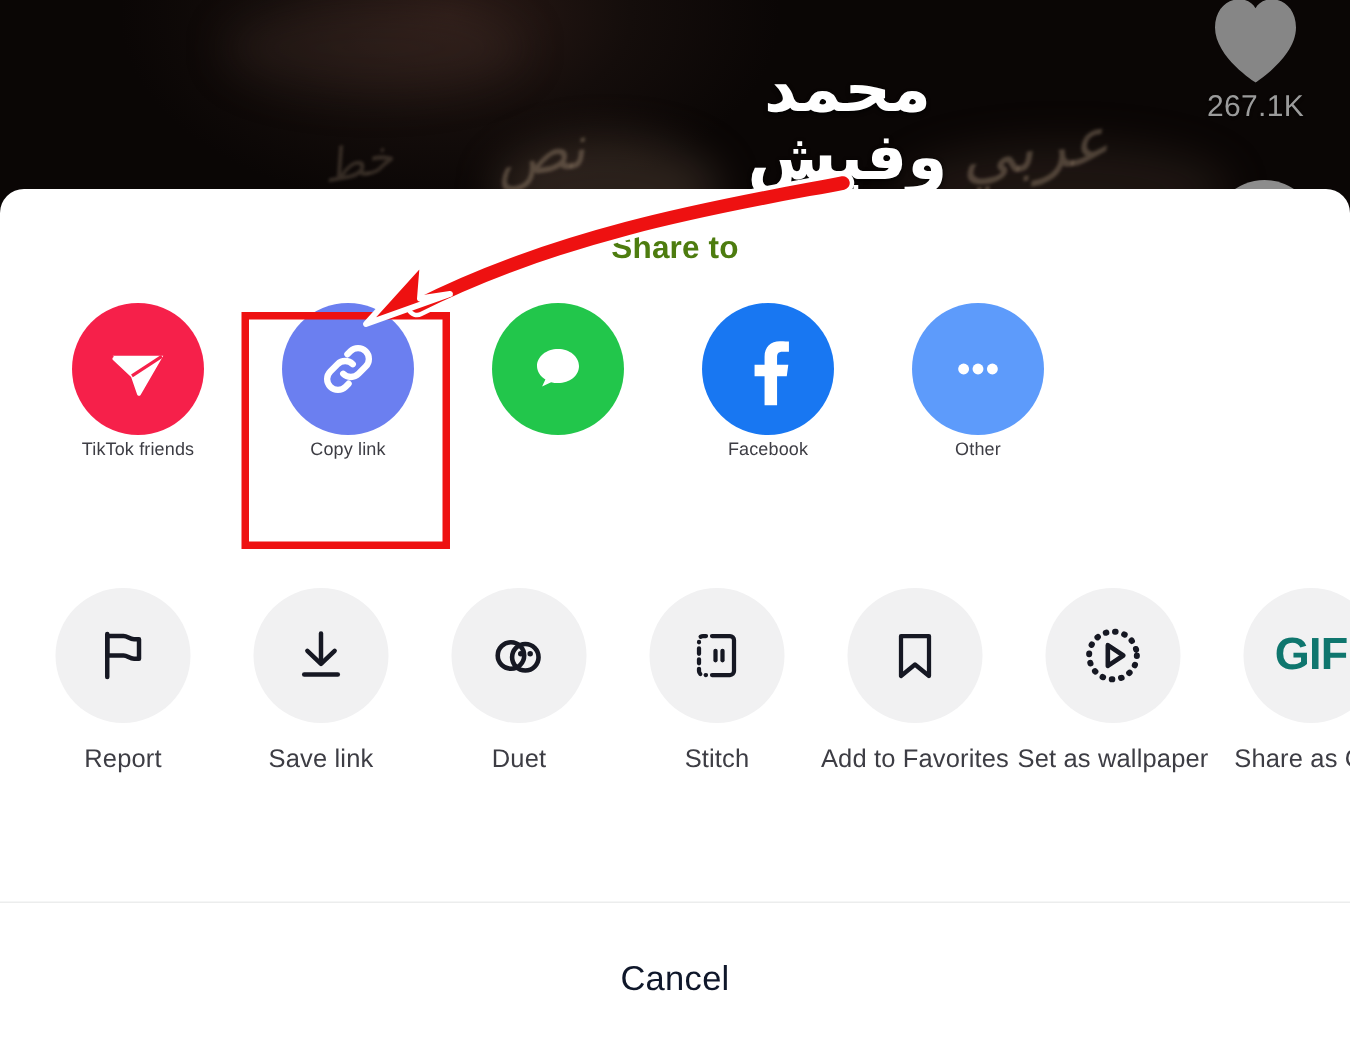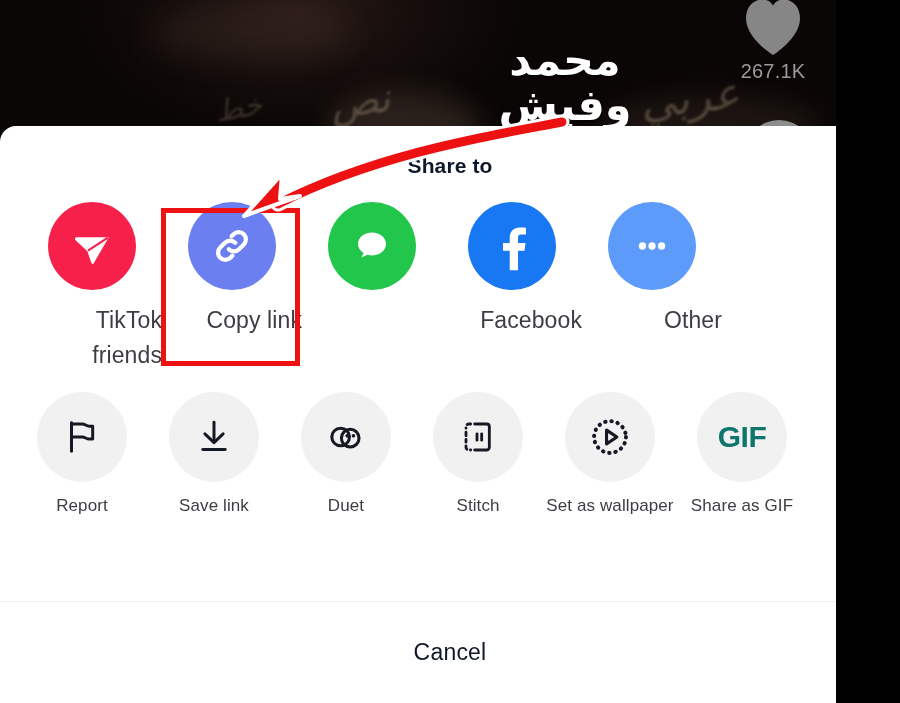--- a/index.html
+++ b/index.html
@@ -4,21 +4,21 @@
 <style>
   * { box-sizing: border-box; margin: 0; padding: 0; }
   html, body {
     width: 900px; height: 703px;
     font-family: "Liberation Sans", sans-serif;
     overflow: hidden;
     background: #000;
   }
   #screen {
     position: relative;
-    width: 836px; height: 703px;
+    width: 900px; height: 703px;
     overflow: hidden;
   }
 
   
   .video-bg {
     position: absolute; left: 0; top: 0;
     width: 900px; height: 160px;
     background:
       radial-gradient(ellipse 220px 130px at 300px 10px, #2a1a16 0%, #140d0b 55%, #0a0605 100%),
       radial-gradient(ellipse 300px 160px at 700px 70px, #2b1d18 0%, #160e0c 60%, #090606 100%),
@@ -112,21 +112,21 @@
     width: 900px; height: 577px;
     background: #ffffff;
     border-radius: 16px 16px 0 0;
     z-index: 5;
   }
   .sheet-title {
     margin-top: 28px;
     text-align: center;
     font-size: 21px;
     font-weight: bold;
-    color: #0f172a;
+    color: #4d7c0f;
     letter-spacing: .1px;
   }
 
   
   .share-row {
     position: absolute;
     left: 0; top: 76px;
     width: 100%;
     display: flex;
     padding-left: 22px;
@@ -138,26 +138,24 @@
   }
   .share-circle {
     width: 88px; height: 88px;
     margin: 0 auto;
     border-radius: 50%;
     display: flex;
     align-items: center;
     justify-content: center;
   }
   .share-label {
-    margin-top: 13px;
-    font-size: 23px;
+    font-size: 12px;
     color: #3d3d44;
     line-height: 1.5;
     letter-spacing: .1px;
-    text-align: right;
   }
 
   
   .action-row {
     position: absolute;
     left: 0; top: 266px;
     width: 100%;
     display: flex;
     padding-left: 16px;
   }
@@ -366,20 +364,28 @@
               <path d="M4.8 9.1v6" stroke-dasharray="2.2 2.2"></path>
               <path d="M4.8 17.3v.9a1.6 1.6 0 0 0 1.6 1.6h1.2" stroke-dasharray="2.2 2.2"></path>
               <path d="M11.4 10.1v3.8"></path>
               <path d="M14.2 10.1v3.8"></path>
             </g>
           </svg>
         </div>
         <div class="action-label">Stitch</div>
       </div>
 
+      <div class="action-item">
+        <div class="action-circle">
+          <svg width="40" height="40" viewBox="0 0 24 24">
+            <path d="M6.4 4.2h11.2v16l-5.6-4.6-5.6 4.6z" fill="none" stroke="#161823" stroke-width="1.7" stroke-linejoin="round"></path>
+          </svg>
+        </div>
+        <div class="action-label">Add to Favorites</div>
+      </div>
 
       <div class="action-item">
         <div class="action-circle">
           <svg width="46" height="46" viewBox="0 0 24 24">
             <circle cx="12" cy="12" r="8.3" fill="none" stroke="#161823" stroke-width="2.1" stroke-linecap="round" stroke-dasharray="0.2 3.1"></circle>
             <path d="M10.2 8.4 15.6 12l-5.4 3.6z" fill="none" stroke="#161823" stroke-width="1.6" stroke-linejoin="round"></path>
           </svg>
         </div>
         <div class="action-label">Set as wallpaper</div>
       </div>

